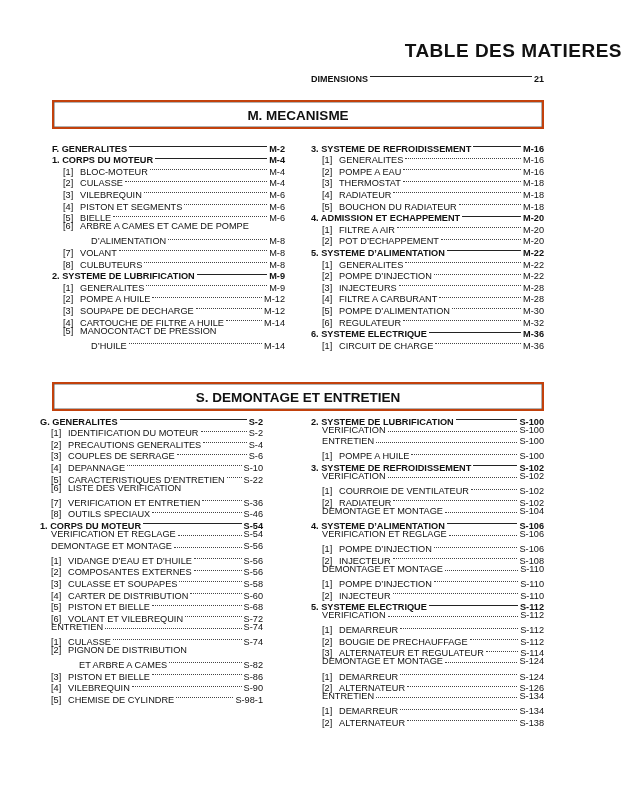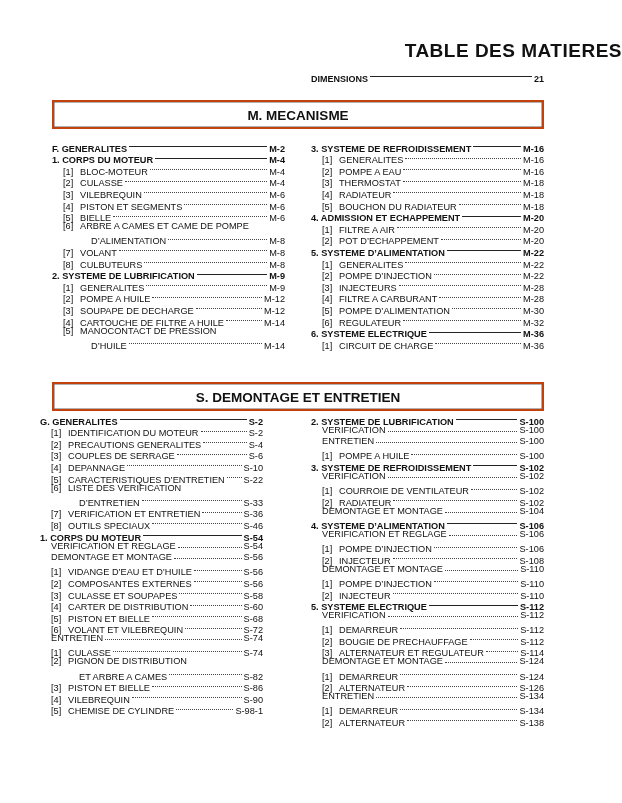--- a/index.html
+++ b/index.html
@@ -312,25 +312,20 @@
     <div class="row indent2">
       <span class="num">[5]</span>
       <span class="label">CARACTERISTIQUES D’ENTRETIEN</span>
       <span class="leader dotted"></span>
       <span class="page">S-22</span>
     </div>
     <div class="row indent2">
       <span class="num">[6]</span>
       <span class="label">LISTE DES VERIFICATION</span>
     </div>
-    <div class="row cont">
-      <span class="label">D’ENTRETIEN</span>
-      <span class="leader dotted"></span>
-      <span class="page">S-33</span>
-    </div>
     <div class="row indent2">
       <span class="num">[7]</span>
       <span class="label">VERIFICATION ET ENTRETIEN</span>
       <span class="leader dotted"></span>
       <span class="page">S-36</span>
     </div>
     <div class="row indent2">
       <span class="num">[8]</span>
       <span class="label">OUTILS SPECIAUX</span>
       <span class="leader dotted"></span>

